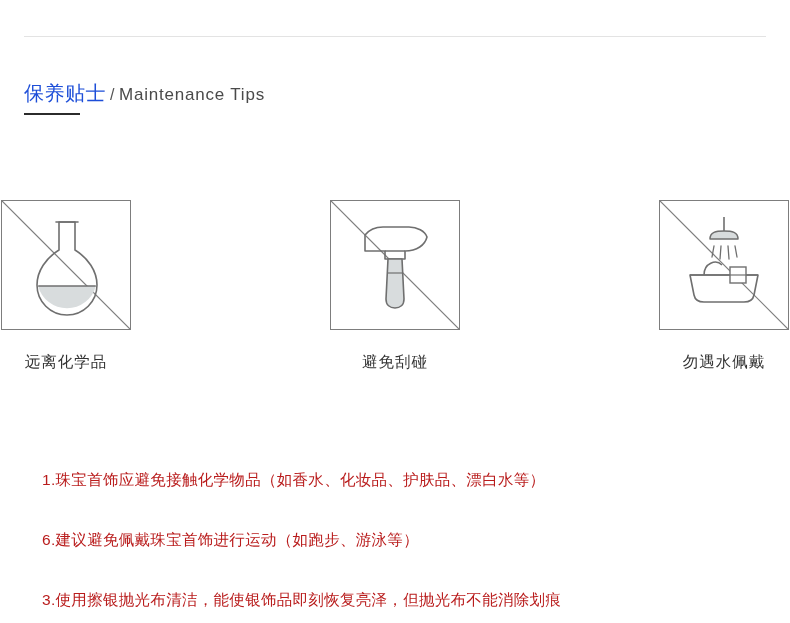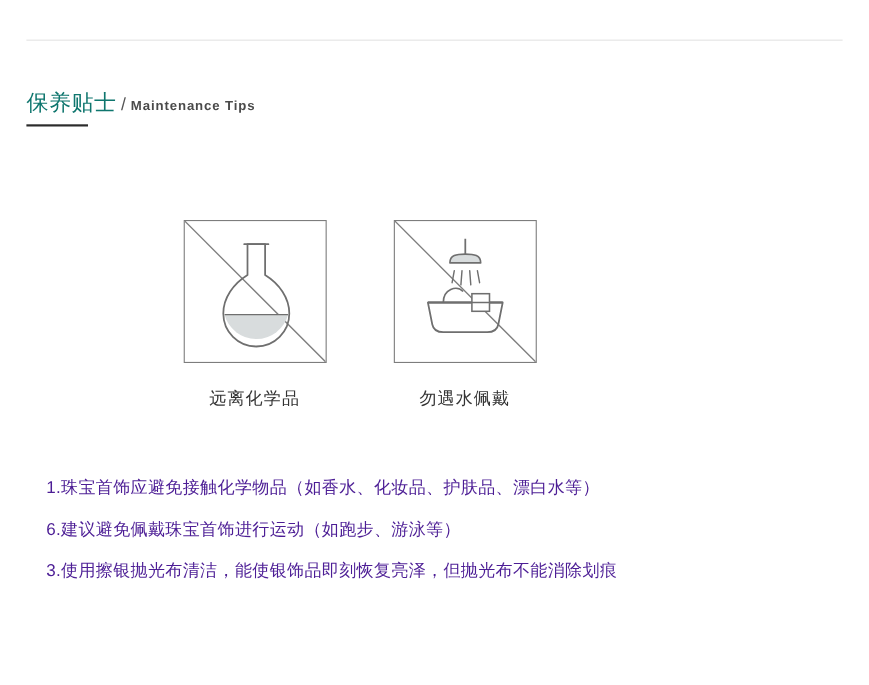--- a/index.html
+++ b/index.html
@@ -35,49 +35,48 @@
     left: 24px;
   }
   .title-line {
     font-size: 19px;
     color: #2b2b2b;
     letter-spacing: 0.5px;
     white-space: nowrap;
   }
   .title-cn {
     font-size: 20px;
-    color: #0f766e;
+    color: #1d4ed8;
   }
   .title-sep {
     font-size: 16px;
     color: #555555;
     margin: 0 4px;
   }
   .title-en {
-    font-size: 12px;
+    font-size: 17px;
     color: #4a4a4a;
     letter-spacing: 0.8px;
-    font-weight: bold;
   }
   .title-underline {
     position: absolute;
     left: 24px;
     top: 113px;
     width: 56px;
     height: 2px;
     background: #2b2b2b;
   }
 
   .icons-row {
     position: absolute;
     top: 200px;
     left: 0;
-    width: 654px;
+    width: 790px;
     display: flex;
-    justify-content: center;
+    justify-content: space-between;
     gap: 59px;
   }
   .icon-item {
     width: 132px;
     display: flex;
     flex-direction: column;
     align-items: center;
   }
   .icon-box {
     width: 130px;
@@ -96,25 +95,26 @@
   }
 
   .notes {
     position: absolute;
     top: 432px;
     left: 42px;
     width: 710px;
   }
   .note-line {
     font-size: 15.5px;
-    color: #4c1d95;
+    color: #b91c1c;
     line-height: 1.55;
     margin-bottom: 14px;
     letter-spacing: 0.3px;
     white-space: nowrap;
+    margin-top: 36px;
   }
   .note-line:last-child { margin-bottom: 0; }
 </style>
 </head>
 <body>
 
 <div class="page">
 
   <div class="top-rule"></div>
 
@@ -134,20 +134,32 @@
           <path d="M57 21 L57 49 L57 49 C44 57 35 70 35 84 A30 30 0 0 0 95 84 C95 70 86 57 73 49 L73 21 Z" fill="none" stroke="#6f6f6f" stroke-width="1.6" stroke-linejoin="round"></path>
           <line x1="54" y1="21" x2="76" y2="21" stroke="#6f6f6f" stroke-width="1.6" stroke-linecap="round"></line>
           <path d="M36.4 86 A30 30 0 0 0 93.6 86 A30 30 0 0 1 36.4 86 Z" fill="none" stroke="none"></path>
           <path d="M36.1 85 A29.9 29.9 0 0 0 93.9 85 Z" fill="#d8dcdd" stroke="none"></path>
           <line x1="36.2" y1="85" x2="93.8" y2="85" stroke="#6f6f6f" stroke-width="1.3"></line>
         </svg>
       </div>
       <div class="icon-caption">远离化学品</div>
     </div>
 
+    <div class="icon-item">
+      <div class="icon-box">
+        <svg width="128" height="128" viewBox="0 0 128 128">
+          <line x1="0" y1="0" x2="128" y2="128" stroke="#7d7d7d" stroke-width="1.2"></line>
+          <path d="M34 34 L34 50 L54 50 L54 58 L74 58 L74 50 C86 50 94 44 96 36 C94 30 86 26 78 26 L52 26 C44 26 38 29 34 34 Z" fill="none" stroke="#6f6f6f" stroke-width="1.6" stroke-linejoin="round"></path>
+          <line x1="54" y1="50" x2="74" y2="50" stroke="#6f6f6f" stroke-width="1.5"></line>
+          <path d="M57 58 L55 98 C55 104 59 107 64 107 C69 107 73 104 73 98 L71 58 Z" fill="#d8dcdd" stroke="#6f6f6f" stroke-width="1.6" stroke-linejoin="round"></path>
+          <line x1="56.2" y1="72" x2="71.8" y2="72" stroke="#6f6f6f" stroke-width="1.2"></line>
+        </svg>
+      </div>
+      <div class="icon-caption">避免刮碰</div>
+    </div>
 
     <div class="icon-item">
       <div class="icon-box">
         <svg width="128" height="128" viewBox="0 0 128 128">
           <line x1="0" y1="0" x2="128" y2="128" stroke="#7d7d7d" stroke-width="1.2"></line>
           <line x1="64" y1="16" x2="64" y2="30" stroke="#6f6f6f" stroke-width="1.6"></line>
           <path d="M50 38 C50 31 56 30 64 30 C72 30 78 31 78 38 Z" fill="#d8dcdd" stroke="#6f6f6f" stroke-width="1.5" stroke-linejoin="round"></path>
           <line x1="54" y1="45" x2="52" y2="56" stroke="#6f6f6f" stroke-width="1.3" stroke-linecap="round"></line>
           <line x1="61" y1="45" x2="60" y2="58" stroke="#6f6f6f" stroke-width="1.3" stroke-linecap="round"></line>
           <line x1="68" y1="45" x2="69" y2="58" stroke="#6f6f6f" stroke-width="1.3" stroke-linecap="round"></line>

